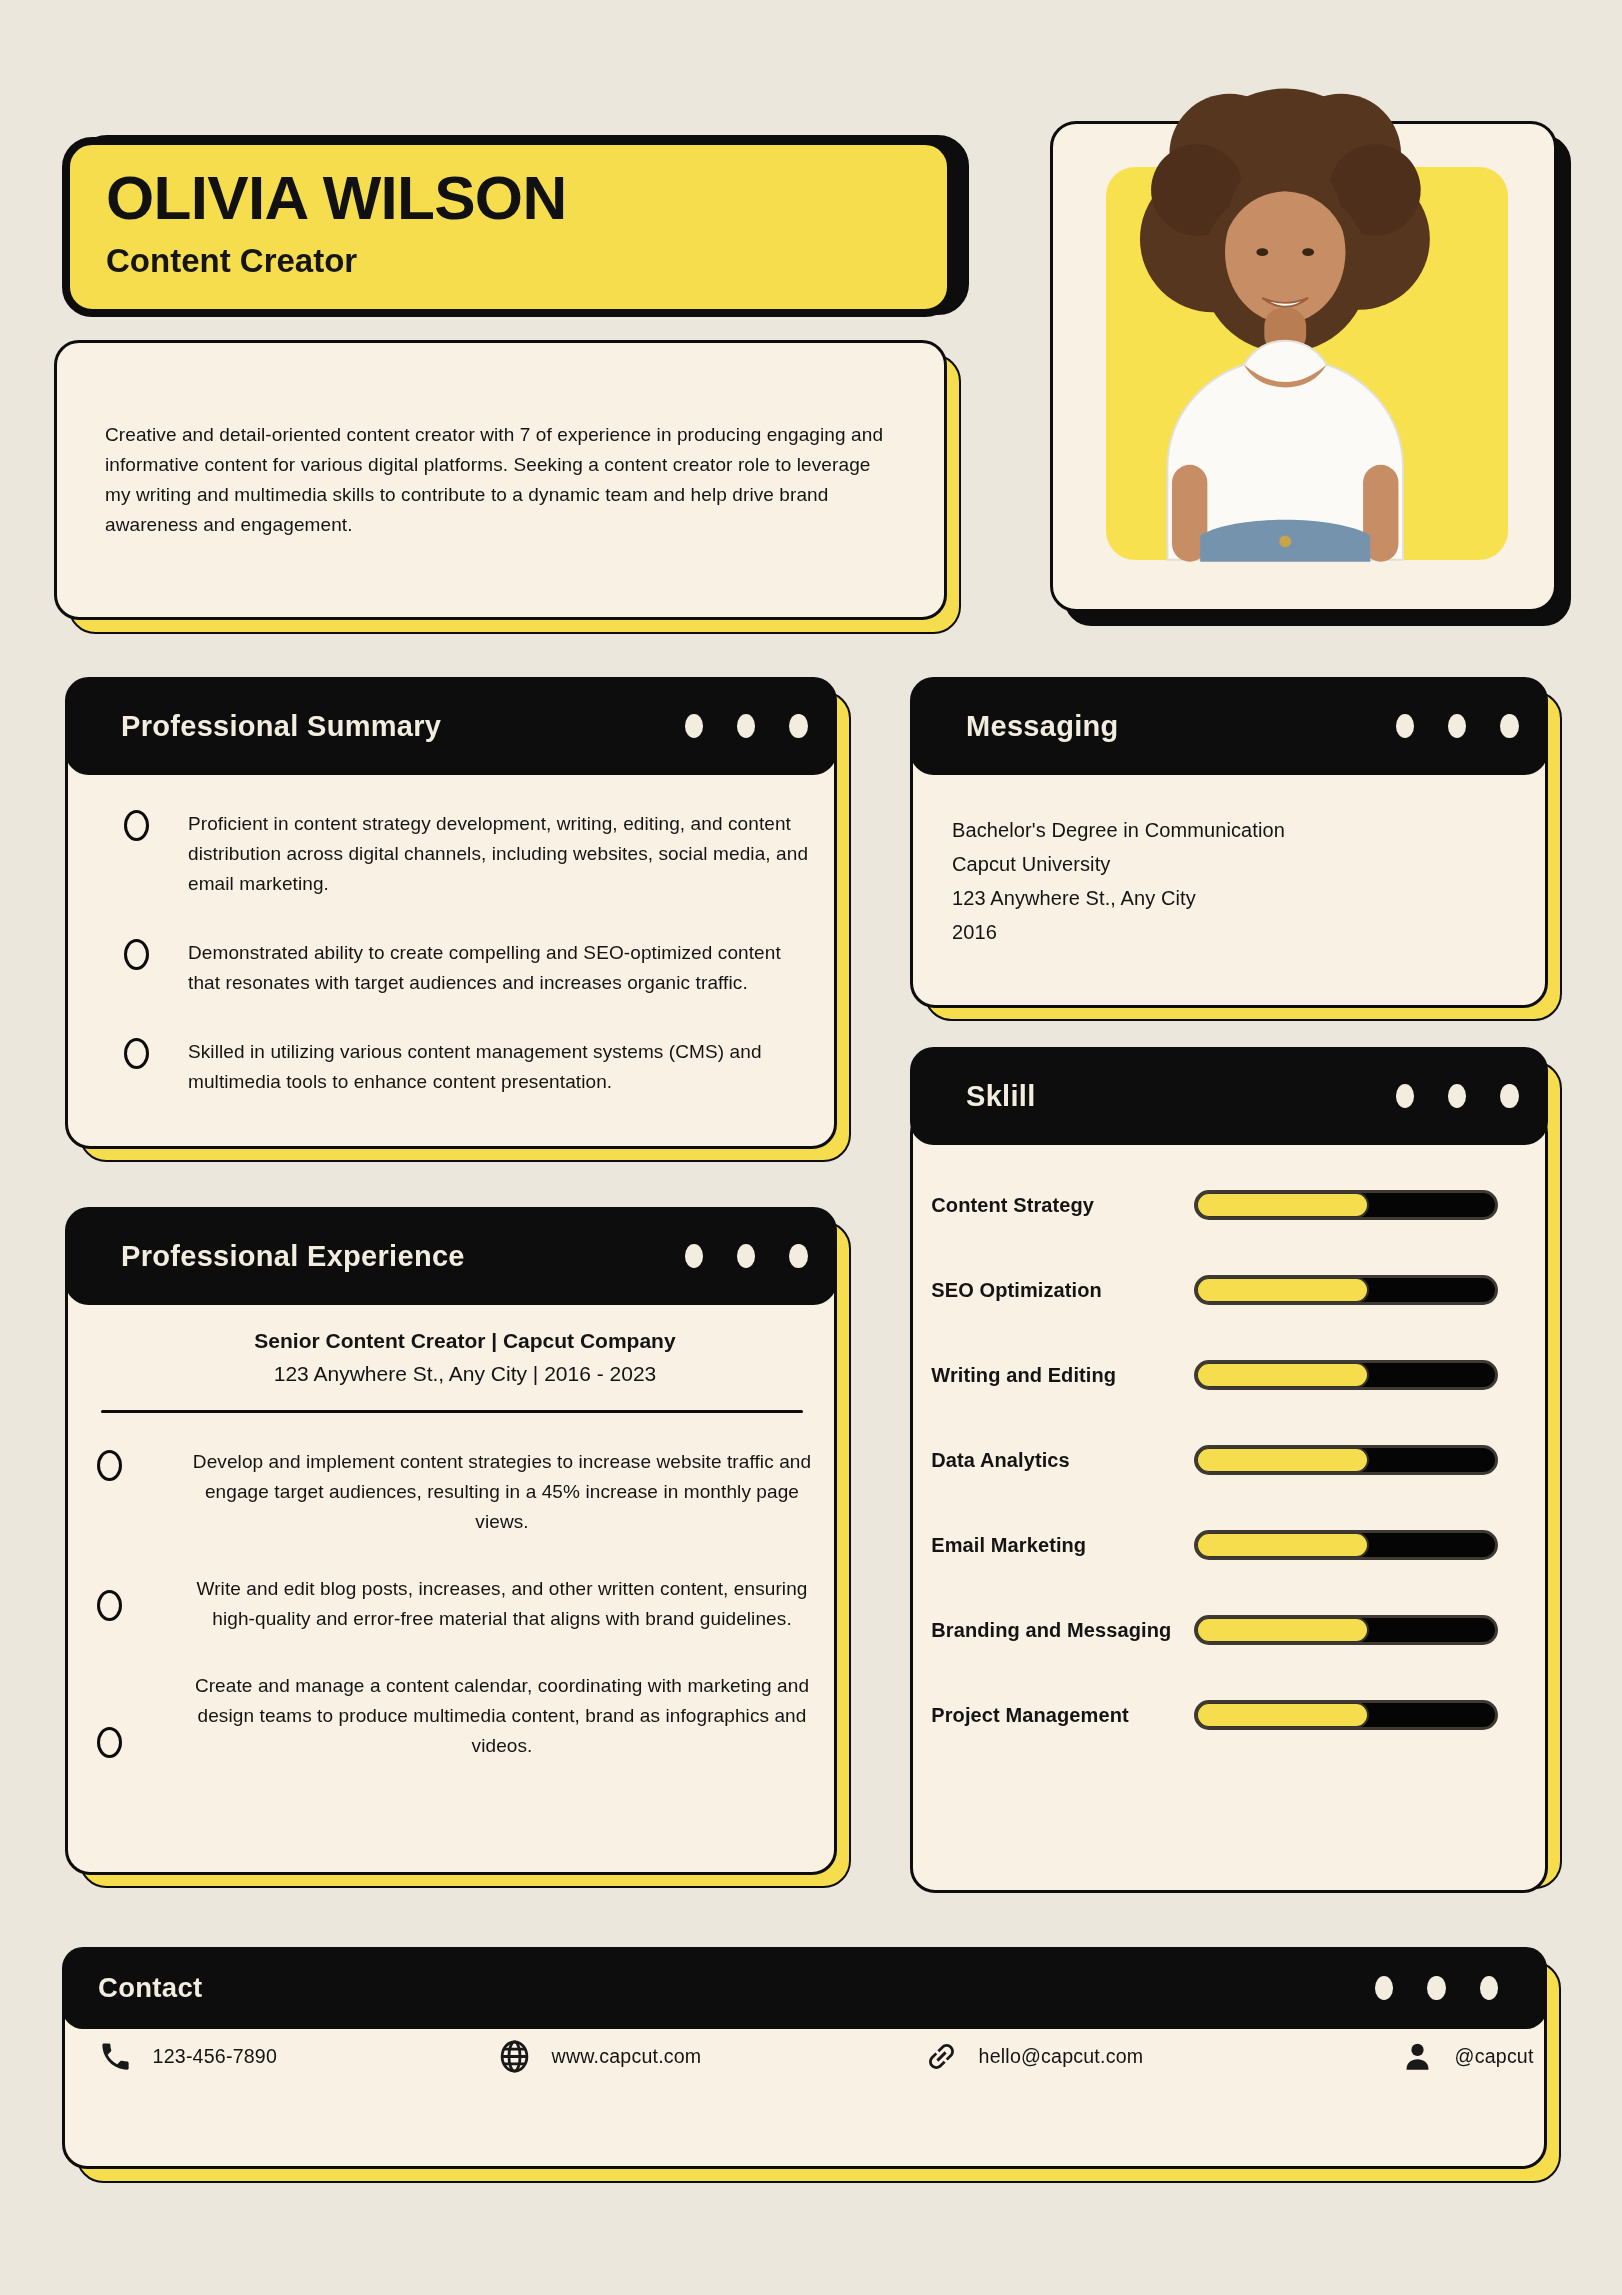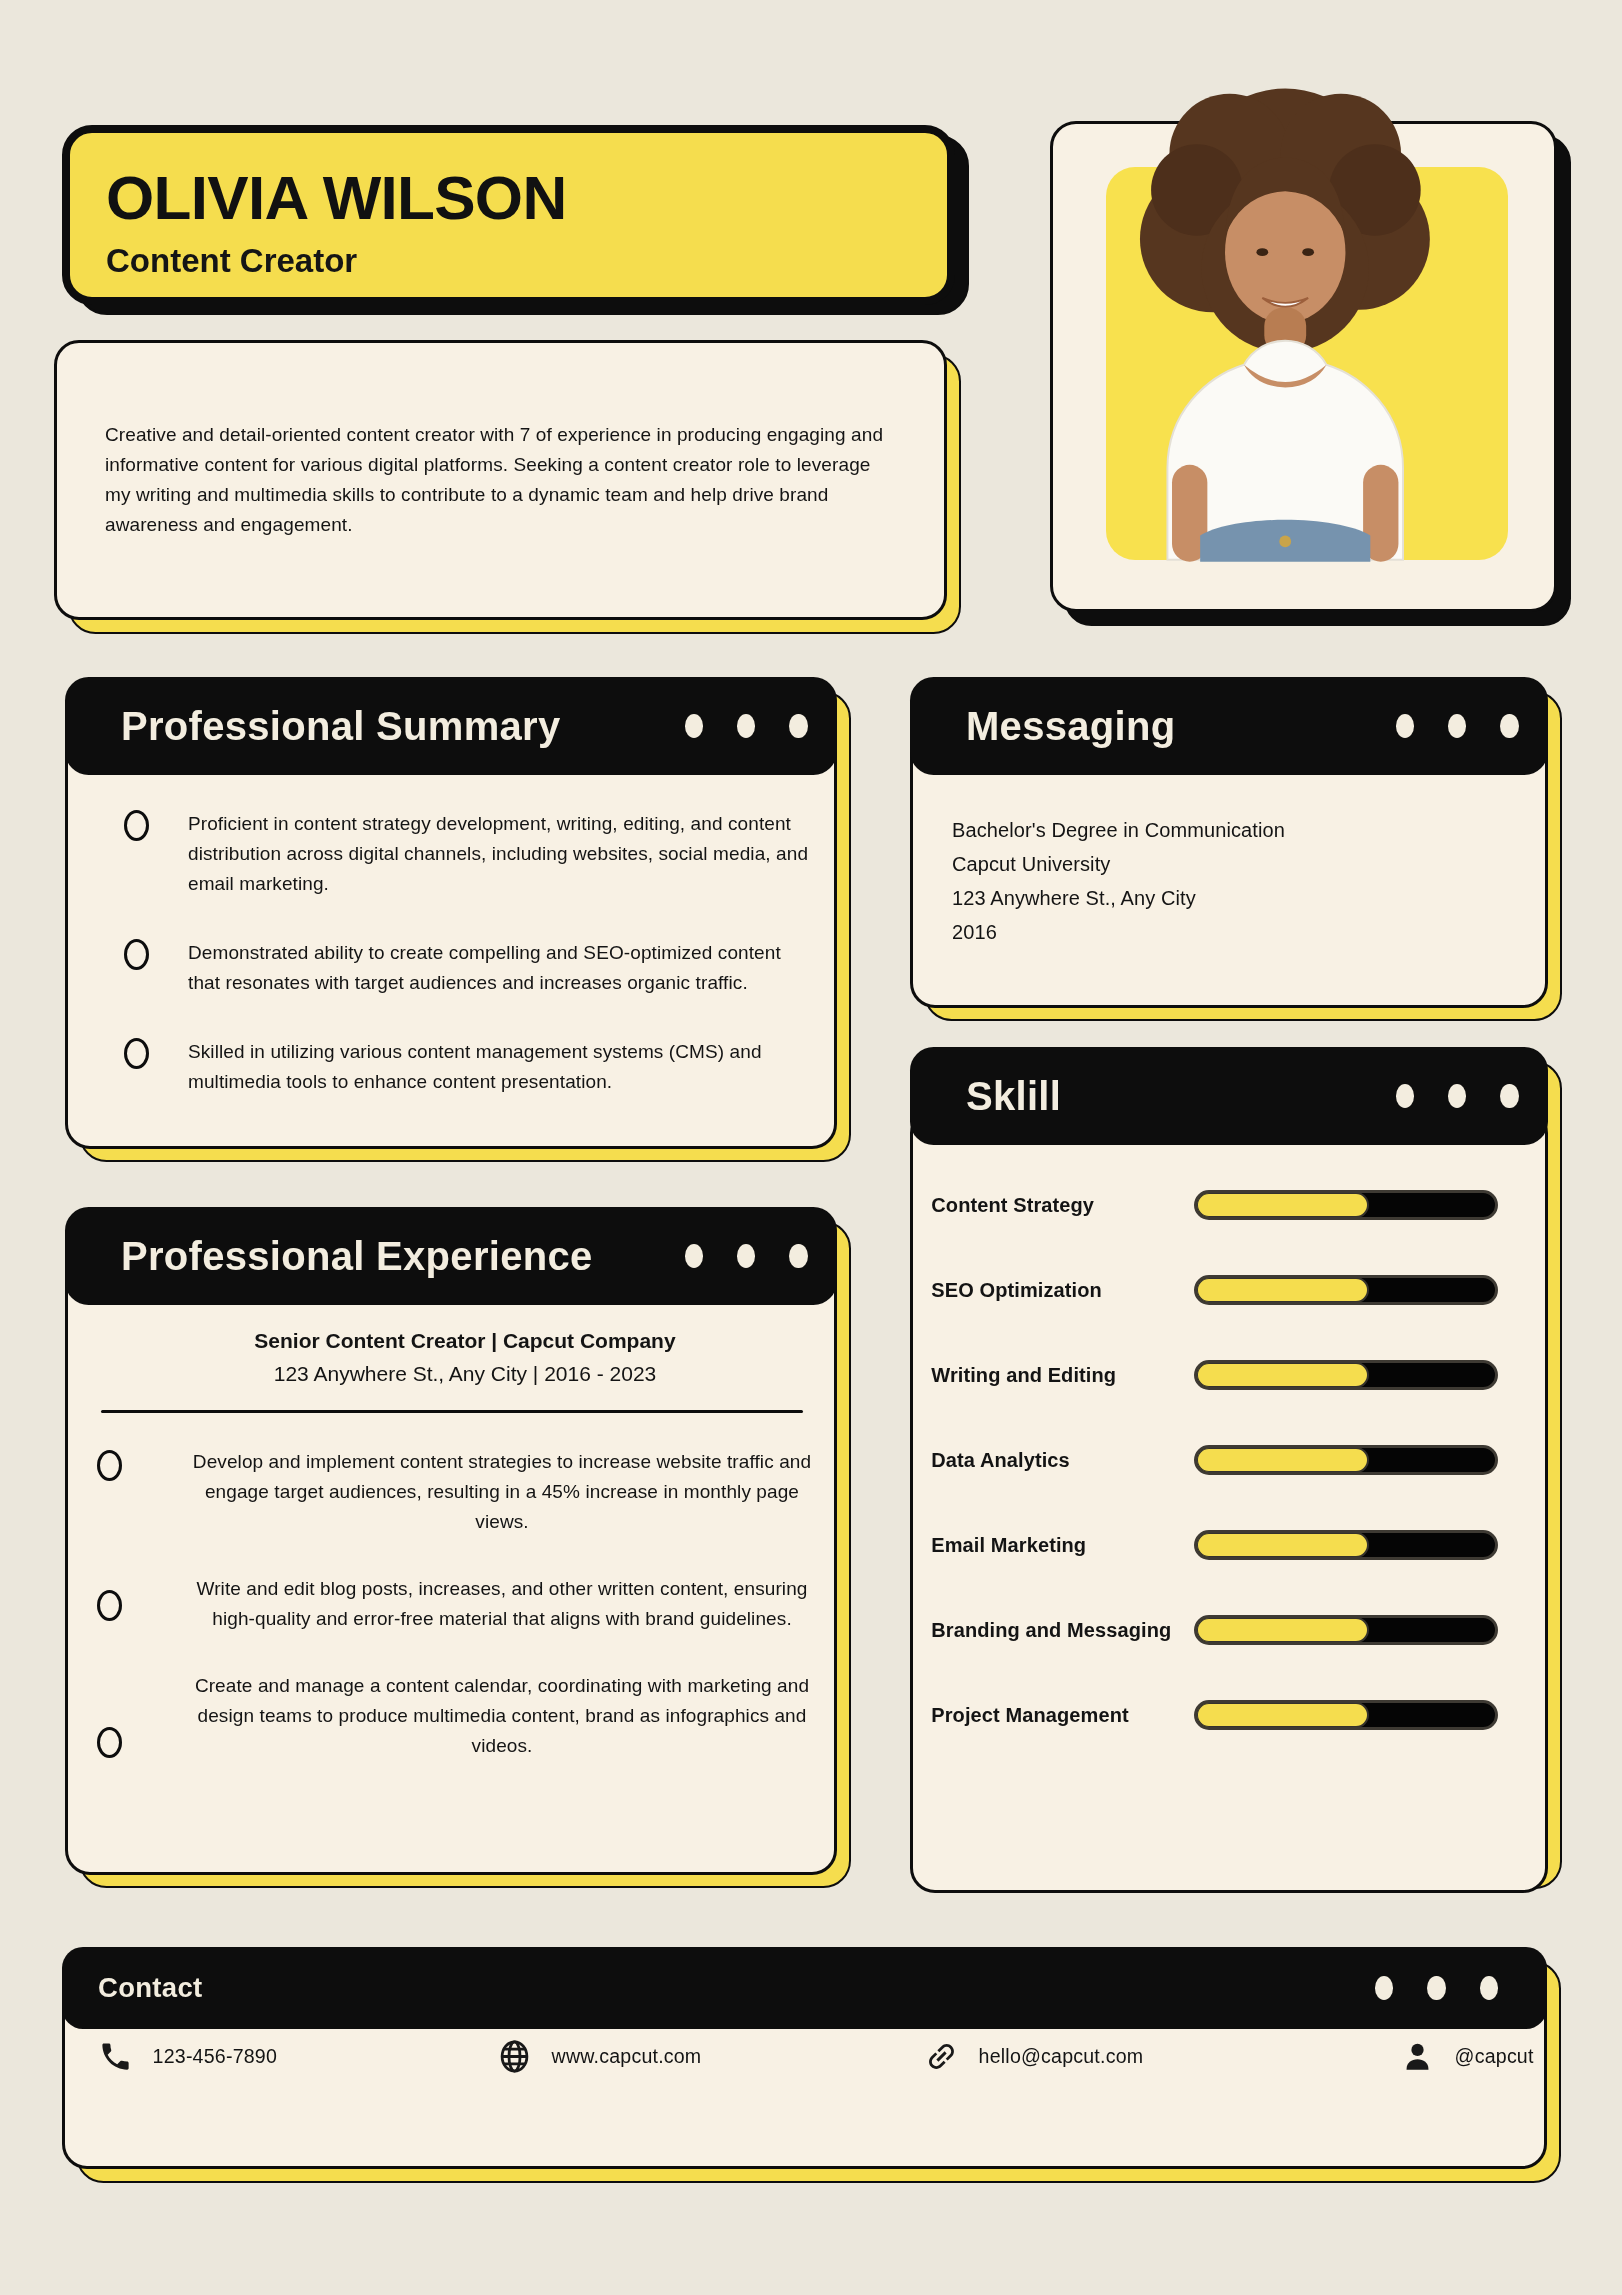--- a/index.html
+++ b/index.html
@@ -22,30 +22,30 @@
 
   .panel{
     position:absolute;background:#F8F1E4;border:3.3px solid #0D0D0D;
     border-radius:25px;box-sizing:border-box;z-index:1;
   }
   .bar-header{
     position:absolute;left:0;top:0;width:100%;height:98px;background:#0D0D0D;
     border-radius:23.6px;display:flex;align-items:center;z-index:2;box-sizing:border-box;
     padding:0 29.4px 0 56px;
   }
-  .bar-header .htitle{color:#F3EDDF;font-size:40px;font-weight:600;letter-spacing:0.3px;}
+  .bar-header .htitle{color:#F3EDDF;font-size:29px;font-weight:600;letter-spacing:0.3px;}
   .dots{display:flex;gap:34px;margin-left:auto;align-items:center;}
   .wdot{width:18.3px;height:24px;background:#F3EDDF;border-radius:50%;}
 
   
   #title-card{left:62px;top:121px;width:893px;height:180px;}
   #title-card::before{border-radius:31px;}
   #title-card .panel{
-    left:0;top:4px;width:100%;height:100%;background:#F5DD4E;
-    border:8.5px solid #0D0D0D;border-radius:30px;padding:29px 0 0 36px;
+    left:0;top:16px;width:100%;height:100%;background:#F5DD4E;
+    border:8.5px solid #0D0D0D;border-radius:30px;padding:17px 0 0 36px;
   }
   #name{font-size:62px;font-weight:700;letter-spacing:-0.7px;color:#111;}
   #role{font-size:33px;font-weight:700;color:#151515;margin-top:9.2px;}
 
   
   #photo-card{left:1050px;top:121px;width:507px;height:491px;}
   #photo-card .panel{left:0;top:0;width:100%;height:100%;border-radius:26px;}
   #photo-yellow{
     position:absolute;left:56px;top:46px;width:402px;height:393px;
     background:#F8E14E;border-radius:29px;z-index:2;

